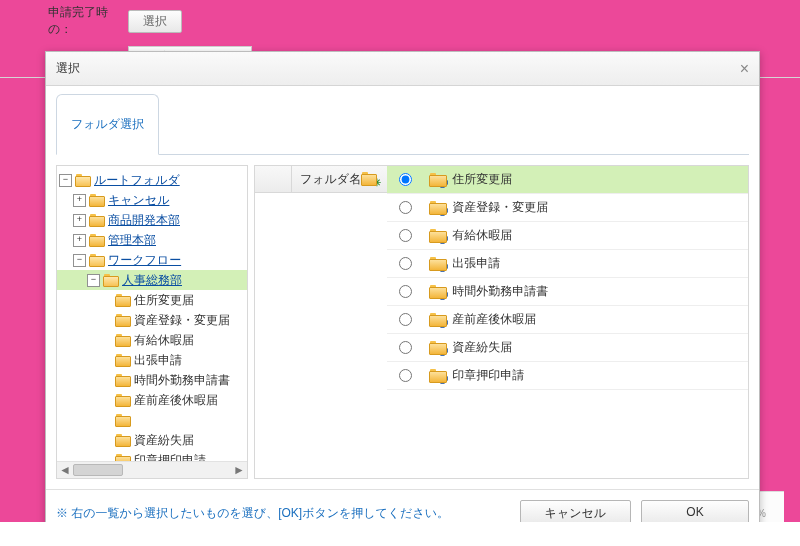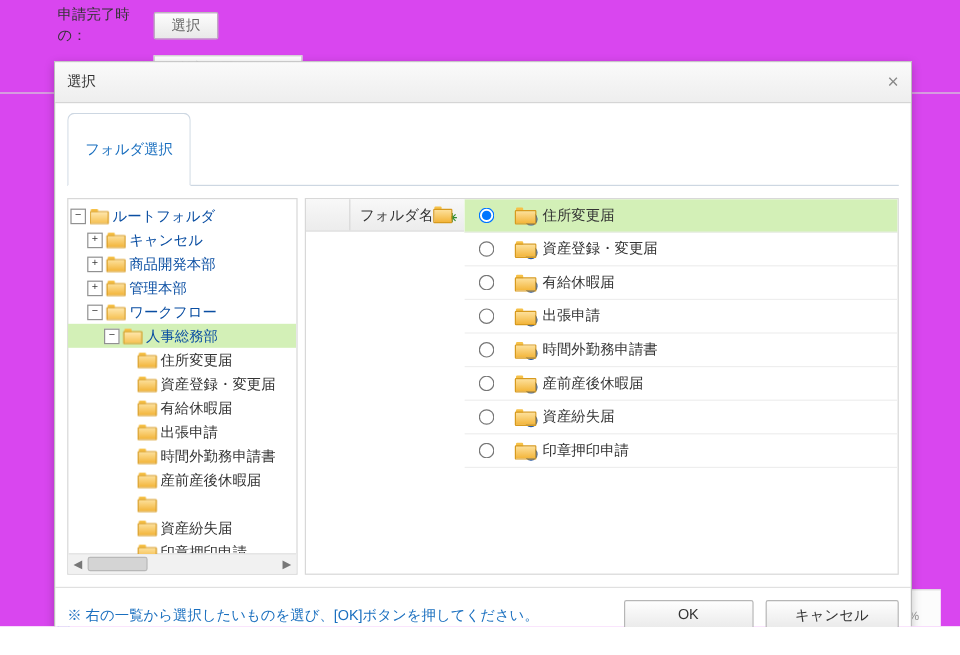--- a/index.html
+++ b/index.html
@@ -1,16 +1,16 @@
 <!DOCTYPE html>
 <html><head>
 <meta charset="utf-8">
 <style>
 html,body{margin:0;padding:0;font-family:"Meiryo","Hiragino Kaku Gothic Pro",sans-serif;font-size:12px;color:#333;background:#fff}
-.bg{width:800px;height:522px;background:#d946ef;position:relative;overflow:hidden}
+.bg{width:800px;height:522px;background:#ec4899;position:relative;overflow:hidden}
 .bg-row{display:flex;align-items:center;padding:4px 0 4px 48px}
 .bg-label{width:80px;color:#333}
 .bg-btn{border:1px solid #bbb;background:linear-gradient(#fdfdfd,#e8e8e8);padding:2px 14px;border-radius:2px;color:#666}
 .bg-input{border:1px solid #cfcfcf;background:#fff;padding:2px 6px;width:110px;display:flex;justify-content:space-between;align-items:center}
 .bg-clear{color:#bbb;font-weight:bold}
 .bg-divider{border-top:1px solid #d5d5d5;margin:4px 0 0 0}
 .small-box{position:absolute;left:48px;top:152px;width:8px;height:370px;background:#97bde7;border:1px solid #7faad8;border-bottom:none}
 .bg-strip{position:absolute;left:56px;bottom:0;right:16px;height:30px;border-top:1px solid #ddd;border-left:1px solid #ddd;background:#fcfcfc}
 .bg-strip-r{position:absolute;right:18px;bottom:1px;color:#999;font-size:10px}
 .overlay{position:absolute;inset:0;background:rgba(0,0,0,0)}
@@ -24,21 +24,21 @@
 .tree-wrap{width:190px;border:1px solid #d8d8d8;display:flex;flex-direction:column}
 .tree{flex:1;overflow:auto;padding:4px 0}
 .tree ul{list-style:none;margin:0;padding:0}
 .tree-row{display:flex;align-items:center;height:20px;white-space:nowrap}
 .expander{width:11px;height:11px;border:1px solid #919191;font-size:9px;line-height:9px;text-align:center;margin-right:2px;color:#3a3a3a;background:#fff;flex:0 0 auto}
 .exp-blank{width:13px;flex:0 0 auto}
 .fld{width:16px;height:13px;margin:0 3px 0 1px;flex:0 0 auto;position:relative}
 .fld::before{content:"";position:absolute;top:0;left:1px;width:6px;height:3px;background:#f6c148;border-radius:1px 1px 0 0}
 .fld::after{content:"";position:absolute;top:2px;left:0;right:0;bottom:0;background:linear-gradient(#fde09a,#f3b53a);border:1px solid #d79a1e;border-radius:1px}
 .fld.open::after{background:linear-gradient(#ffe7ac,#f7c254)}
-.lbl{color:#0a4ea2;cursor:pointer}
+.lbl{color:#0a4ea2;text-decoration:underline;cursor:pointer}
 .lbl.plain{color:#333;text-decoration:none}
 .tree-row.sel{background:#d3f0b7}
 .hsb{height:16px;border-top:1px solid #e2e2e2;background:#f1f1f1;display:flex;align-items:center}
 .hsb .arr{width:16px;text-align:center;color:#777}
 .hsb .track{flex:1;position:relative;height:14px}
 .hsb .thumb{position:absolute;left:0;width:48px;top:1px;bottom:1px;background:#d4d4d4;border:1px solid #b8b8b8;border-radius:2px}
 .list-wrap{flex:1;border:1px solid #d8d8d8;display:flex;flex-direction:row;min-width:0}
 .list-head{display:flex;align-items:center;background:linear-gradient(#f8f8f8,#ececec);border-bottom:1px solid #d8d8d8;height:26px}
 .col-radio{width:36px;border-right:1px solid #d8d8d8;height:100%}
 .col-name{flex:1;display:flex;align-items:center;justify-content:space-between;padding:0 8px}
@@ -331,18 +331,18 @@
                 <span>印章押印申請</span>
               </div>
             </div>
           </div>
       </div>
     </div>
 
     <div class="footer">
       <span class="hint">※ 右の一覧から選択したいものを選び、[OK]ボタンを押してください。</span>
       <div class="btns">
+        <span class="btn">キャンセル</span>
         <span class="btn">OK</span>
-        <span class="btn">キャンセル</span>
       </div>
     </div>
   </div>
 </div>
 
 </body></html>

